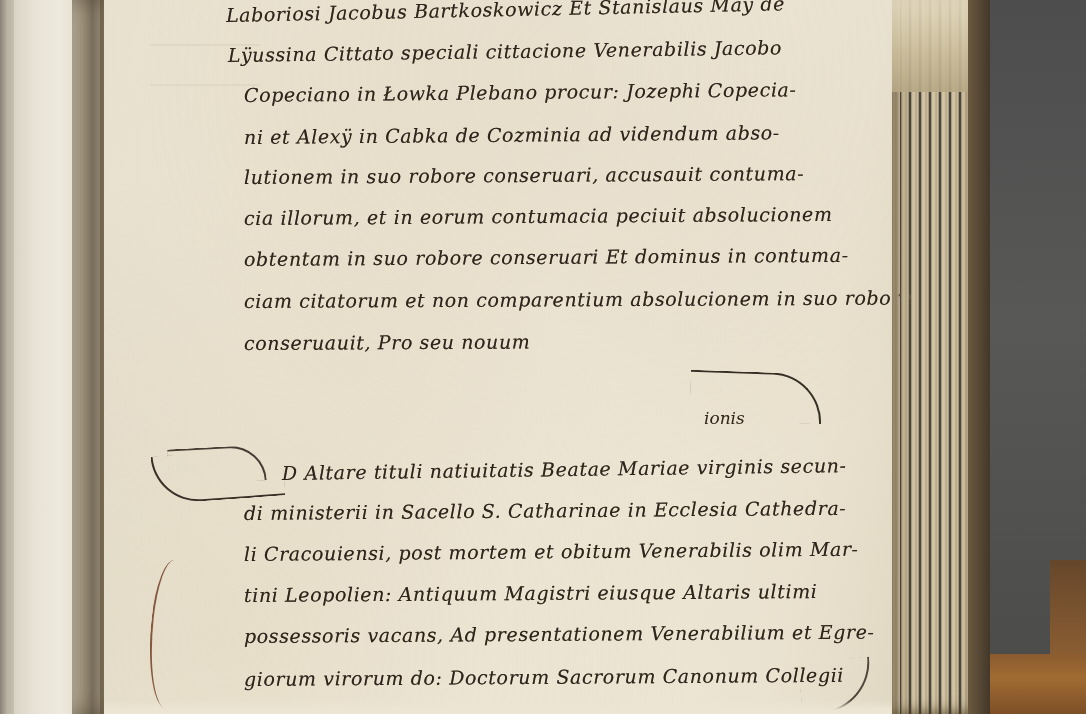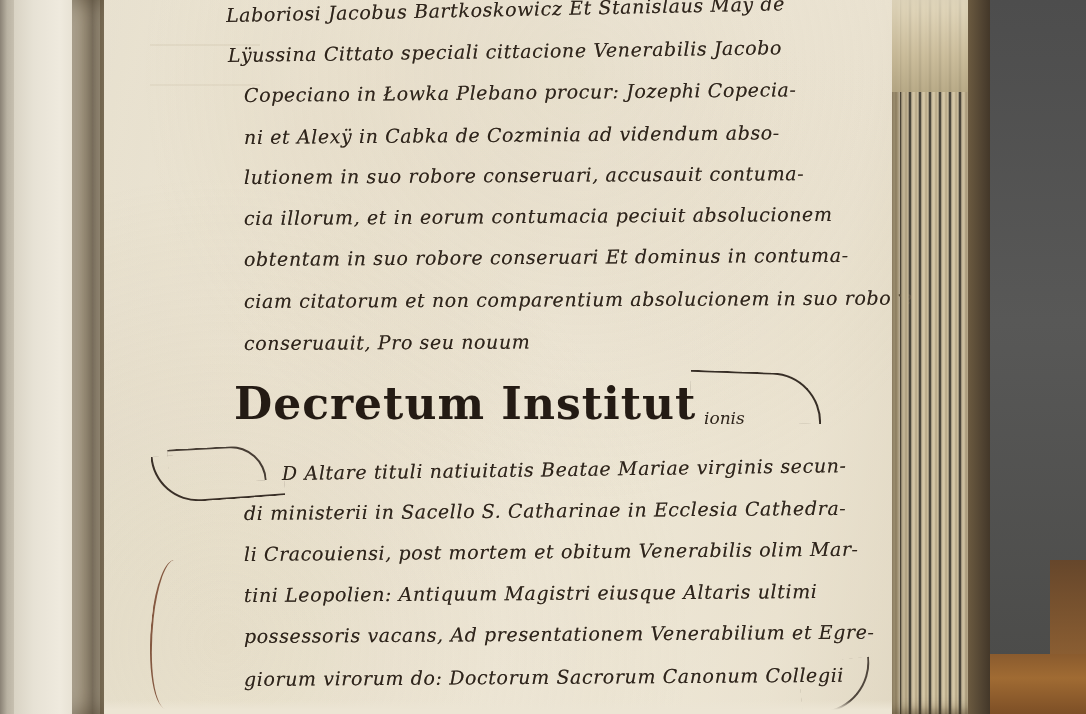--- a/index.html
+++ b/index.html
@@ -196,21 +196,20 @@
   <div class="ink body-line" style="left:226px; top:4px;  transform:rotate(-1.2deg);">Laboriosi Jacobus Bartkoskowicz Et Stanislaus Maÿ de</div>
   <div class="ink body-line" style="left:228px; top:44px; transform:rotate(-0.8deg);">Lÿussina Cittato speciali cittacione Venerabilis Jacobo</div>
   <div class="ink body-line" style="left:244px; top:84px; transform:rotate(-0.6deg);">Copeciano in Łowka Plebano procur: Jozephi Copecia-</div>
   <div class="ink body-line" style="left:244px; top:126px;transform:rotate(-0.5deg);">ni et Alexÿ in Cabka de Cozminia ad videndum abso-</div>
   <div class="ink body-line" style="left:244px; top:166px;transform:rotate(-0.4deg);">lutionem in suo robore conseruari, accusauit contuma-</div>
   <div class="ink body-line" style="left:244px; top:207px;transform:rotate(-0.4deg);">cia illorum, et in eorum contumacia peciuit absolucionem</div>
   <div class="ink body-line" style="left:244px; top:248px;transform:rotate(-0.4deg);">obtentam in suo robore conseruari Et dominus in contuma-</div>
   <div class="ink body-line" style="left:244px; top:290px;transform:rotate(-0.3deg);">ciam citatorum et non comparentium absolucionem in suo robore</div>
   <div class="ink body-line" style="left:244px; top:332px;transform:rotate(-0.3deg);">conseruauit, Pro seu nouum</div>
 
-  <div class="ink heading" style="left:234px; top:378px;">Decretum Institut</div>
   <div class="ink heading-small" style="left:704px; top:408px;">ionis</div>
   <div class="heading-tail"></div>
 
   <div class="flourish"></div>
   <div class="flourish2"></div>
 
   <div class="ink body-line" style="left:282px; top:462px; transform:rotate(-0.8deg);">D Altare tituli natiuitatis Beatae Mariae virginis secun-</div>
   <div class="ink body-line" style="left:244px; top:502px; transform:rotate(-0.5deg);">di ministerii in Sacello S. Catharinae in Ecclesia Cathedra-</div>
   <div class="ink body-line" style="left:244px; top:543px; transform:rotate(-0.5deg);">li Cracouiensi, post mortem et obitum Venerabilis olim Mar-</div>
   <div class="ink body-line" style="left:244px; top:584px; transform:rotate(-0.4deg);">tini Leopolien: Antiquum Magistri eiusque Altaris ultimi</div>

